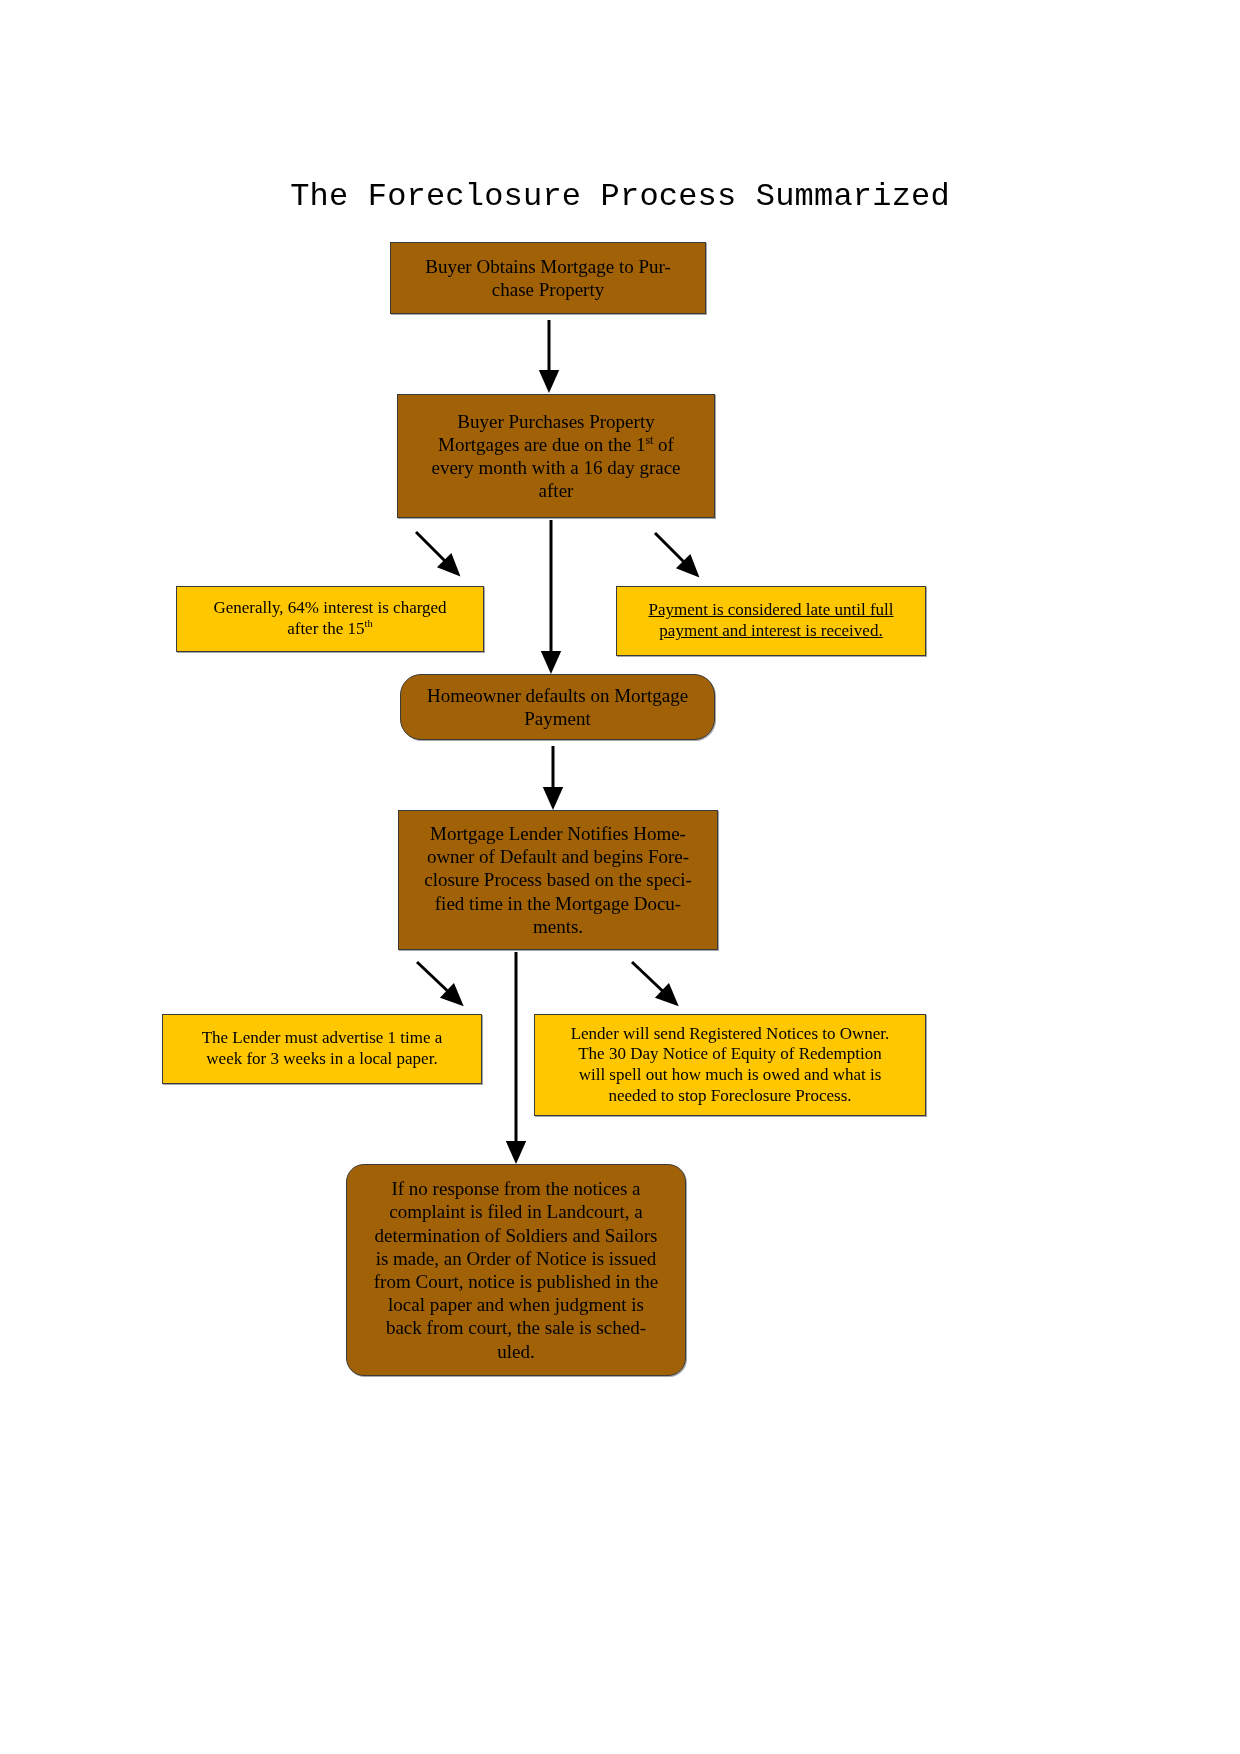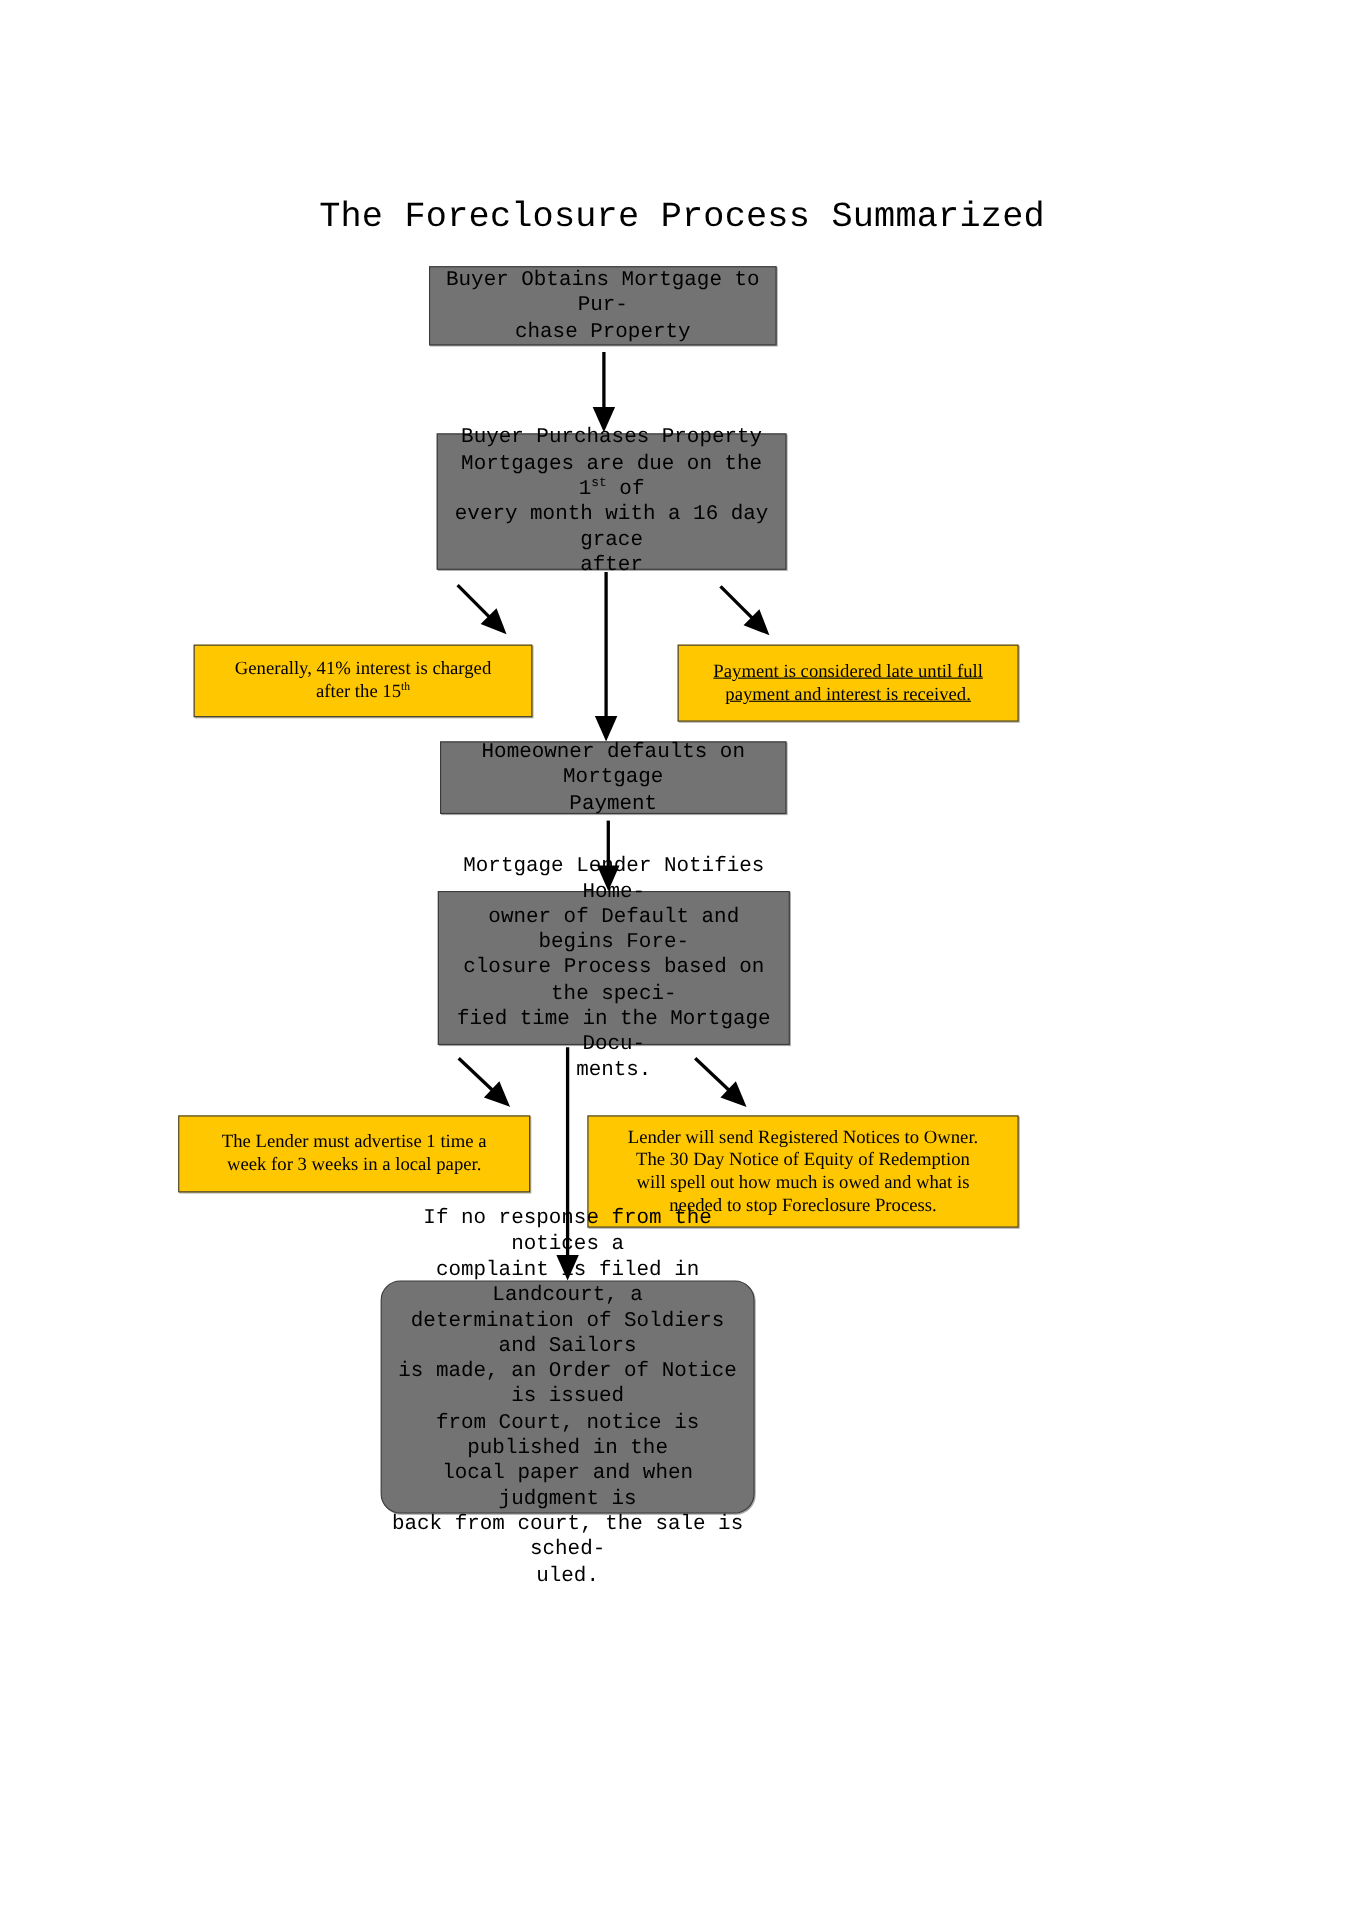--- a/index.html
+++ b/index.html
@@ -48,29 +48,29 @@
     line-height: 1.22;
     color: #000000;
   }
   .node .txt {
     display: block;
     width: 100%;
     padding: 0 8px;
     box-sizing: border-box;
     white-space: pre-line;
   }
-  .green { background: #737373; font-family: Liberation Mono, monospace; }
+  .green { background: #a16207; }
   .yellow { background: #ffc700; }
 
   
   #n1 { left: 390px; top: 242px; width: 316px; height: 72px; font-size: 19px; }
   #n2 { left: 397px; top: 394px; width: 318px; height: 124px; font-size: 19px; }
   #y1 { left: 176px; top: 586px; width: 308px; height: 66px; font-size: 17px; }
   #y2 { left: 616px; top: 586px; width: 310px; height: 70px; font-size: 17px; text-decoration: underline; }
-  #n3 { left: 400px; top: 674px; width: 315px; height: 66px; font-size: 19px; }
+  #n3 { left: 400px; top: 674px; width: 315px; height: 66px; font-size: 19px; border-radius: 21px; }
   #n4 { left: 398px; top: 810px; width: 320px; height: 140px; font-size: 19px; }
   #y3 { left: 162px; top: 1014px; width: 320px; height: 70px; font-size: 17px; }
   #y4 { left: 534px; top: 1014px; width: 392px; height: 102px; font-size: 17px; }
   #n5 { left: 346px; top: 1164px; width: 340px; height: 212px; font-size: 19px; border-radius: 18px; }
 
   .sup {
     font-size: 0.62em;
     vertical-align: super;
     line-height: 0;
   }
@@ -124,21 +124,21 @@
 
   <div class="node green" id="n1">
     <span class="txt"><span>Buyer Obtains Mortgage to Pur-</span><br><span>chase Property</span></span>
   </div>
 
   <div class="node green" id="n2">
     <span class="txt"><span>Buyer Purchases Property</span><br><span>Mortgages are due on the 1</span><span class="sup">st</span><span> of</span><br><span>every month with a 16 day grace</span><br><span>after</span></span>
   </div>
 
   <div class="node yellow" id="y1">
-    <span class="txt"><span>Generally, 41% interest is charged</span><br><span>after the 15</span><span class="sup">th</span></span>
+    <span class="txt"><span>Generally, 64% interest is charged</span><br><span>after the 15</span><span class="sup">th</span></span>
   </div>
 
   <div class="node yellow" id="y2">
     <span class="txt"><span>Payment is considered late until full</span><br><span>payment and interest is received.</span></span>
   </div>
 
   <div class="node green" id="n3">
     <span class="txt"><span>Homeowner defaults on Mortgage</span><br><span>Payment</span></span>
   </div>
 

